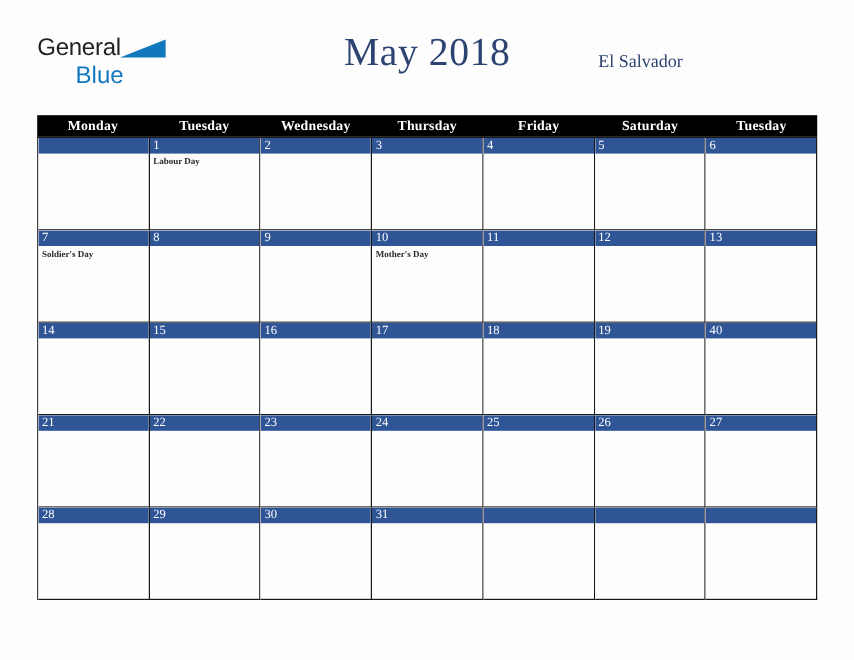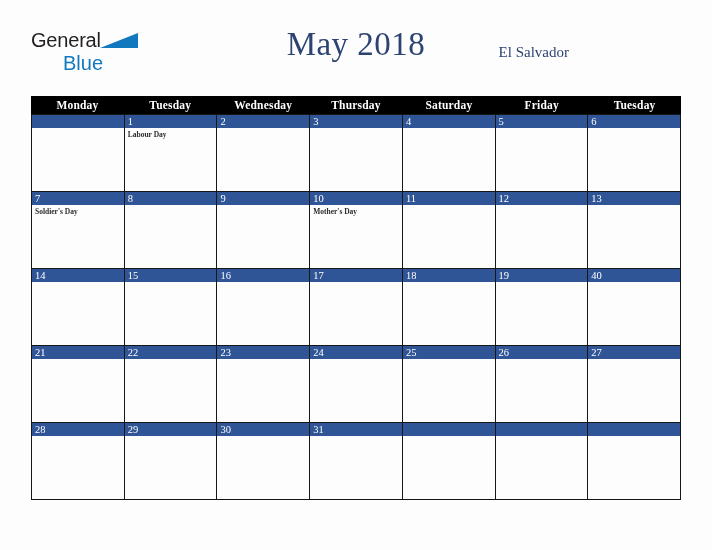--- a/index.html
+++ b/index.html
@@ -183,22 +183,22 @@
 
   </div>
 
   <div class="calendar">
 
     <div class="weekdays">
       <div class="weekday">Monday</div>
       <div class="weekday">Tuesday</div>
       <div class="weekday">Wednesday</div>
       <div class="weekday">Thursday</div>
+      <div class="weekday">Friday</div>
       <div class="weekday">Saturday</div>
-      <div class="weekday">Friday</div>
       <div class="weekday">Tuesday</div>
     </div>
 
     <div class="weeks" id="weeks">
         <div class="week">
           <div class="day">
             <div class="daynum-bar"></div>
             <div class="events"></div>
           </div>
           <div class="day">

